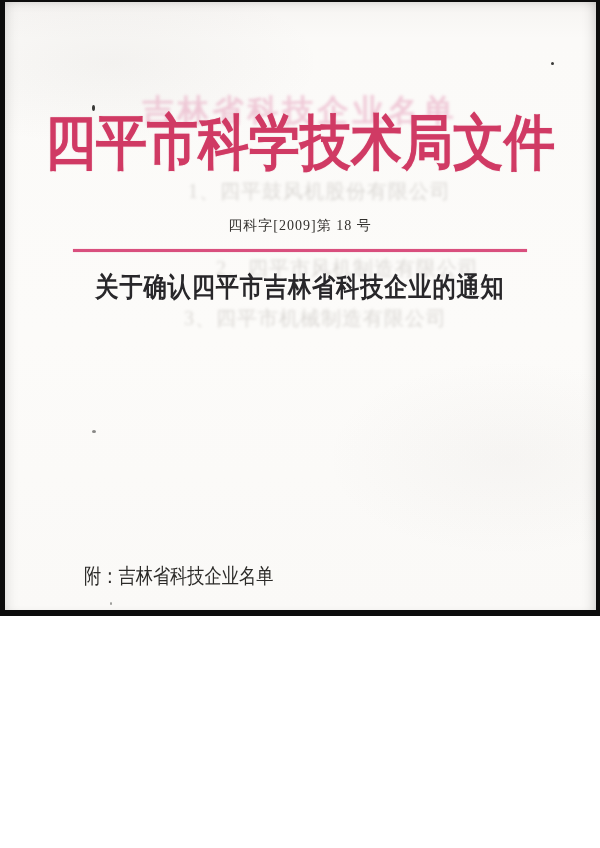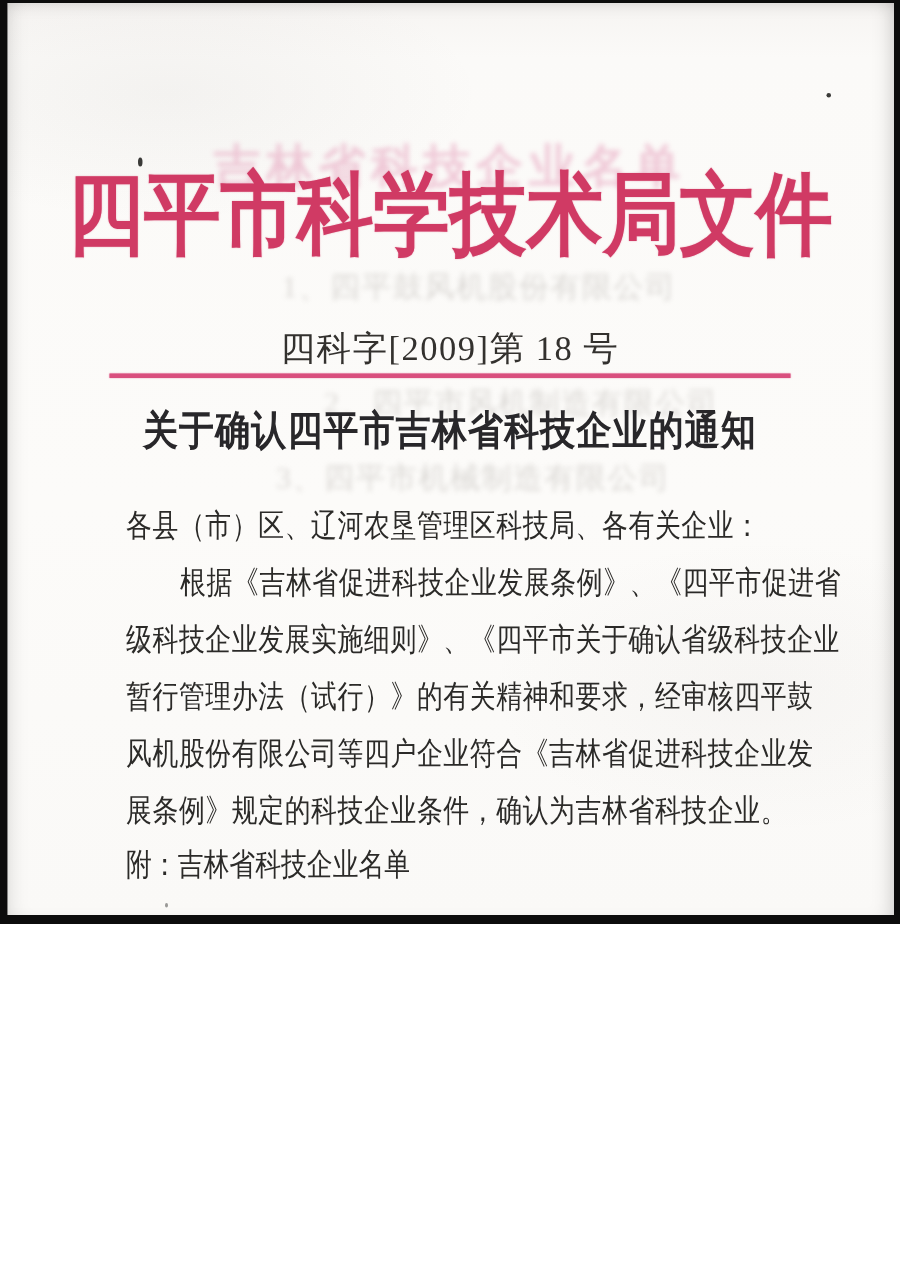--- a/index.html
+++ b/index.html
@@ -35,21 +35,21 @@
   }
 
   .header-title{
     top:103px;
     font-size:60px;font-weight:bold;color:#d03a64;
     transform:scaleX(0.85);
     text-shadow:0 0 1px rgba(208,58,100,.55);
     white-space:nowrap;
   }
   .doc-number{
-    top:217px;font-size:23px;color:#33312e;letter-spacing:1px;
+    top:217px;font-size:14px;color:#33312e;letter-spacing:1px;
   }
   .red-rule{
     top:249px;left:73px;width:454px;height:3px;
     background:linear-gradient(180deg,#e univers 0,#d94f7e 0);
     background:#d94f7e;
     box-shadow:0 0 1px #e27a9c;
   }
   .doc-title{
     top:269px;font-size:27px;font-weight:700;color:#28272a;
     transform:scaleX(0.86);white-space:nowrap;letter-spacing:1px;
@@ -97,28 +97,20 @@
   <div class="abs ghost" style="top:305px;left:184px;">3、四平市机械制造有限公司</div>
 
   <div class="abs center header-title">四平市科学技术局文件</div>
 
   <div class="abs center doc-number">四科字[2009]第 18 号</div>
 
   <div class="abs red-rule"></div>
 
   <div class="abs center doc-title">关于确认四平市吉林省科技企业的通知</div>
 
-  <div class="abs body-block">
-    <div class="body-line">各县（市）区、辽河农垦管理区科技局、各有关企业：</div>
-    <div class="body-line indent">根据《吉林省促进科技企业发展条例》、《四平市促进省</div>
-    <div class="body-line">级科技企业发展实施细则》、《四平市关于确认省级科技企业</div>
-    <div class="body-line">暂行管理办法（试行）》的有关精神和要求，经审核四平鼓</div>
-    <div class="body-line">风机股份有限公司等四户企业符合《吉林省促进科技企业发</div>
-    <div class="body-line">展条例》规定的科技企业条件，确认为吉林省科技企业。</div>
-  </div>
 
   <div class="abs attachment">附：吉林省科技企业名单</div>
 
   <div class="abs signer">四平市科学技术局</div>
   <div class="abs sign-date">二〇〇九年三月六日</div>
 
   <svg class="abs seal" width="152" height="152" viewBox="-76 -76 152 152">
     <g transform="rotate(15)" opacity="0.85">
       <circle r="56" fill="none" stroke="#e0799a" stroke-width="5"></circle>
       <defs>

